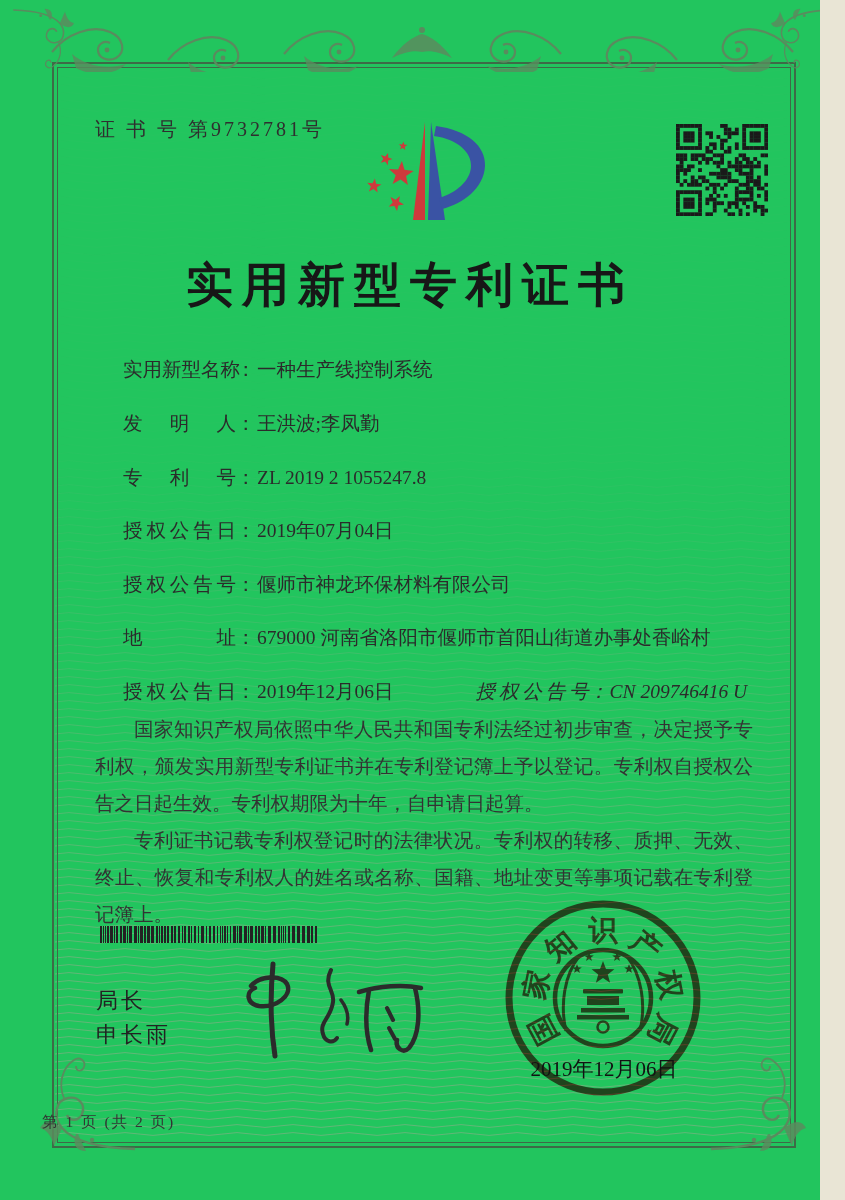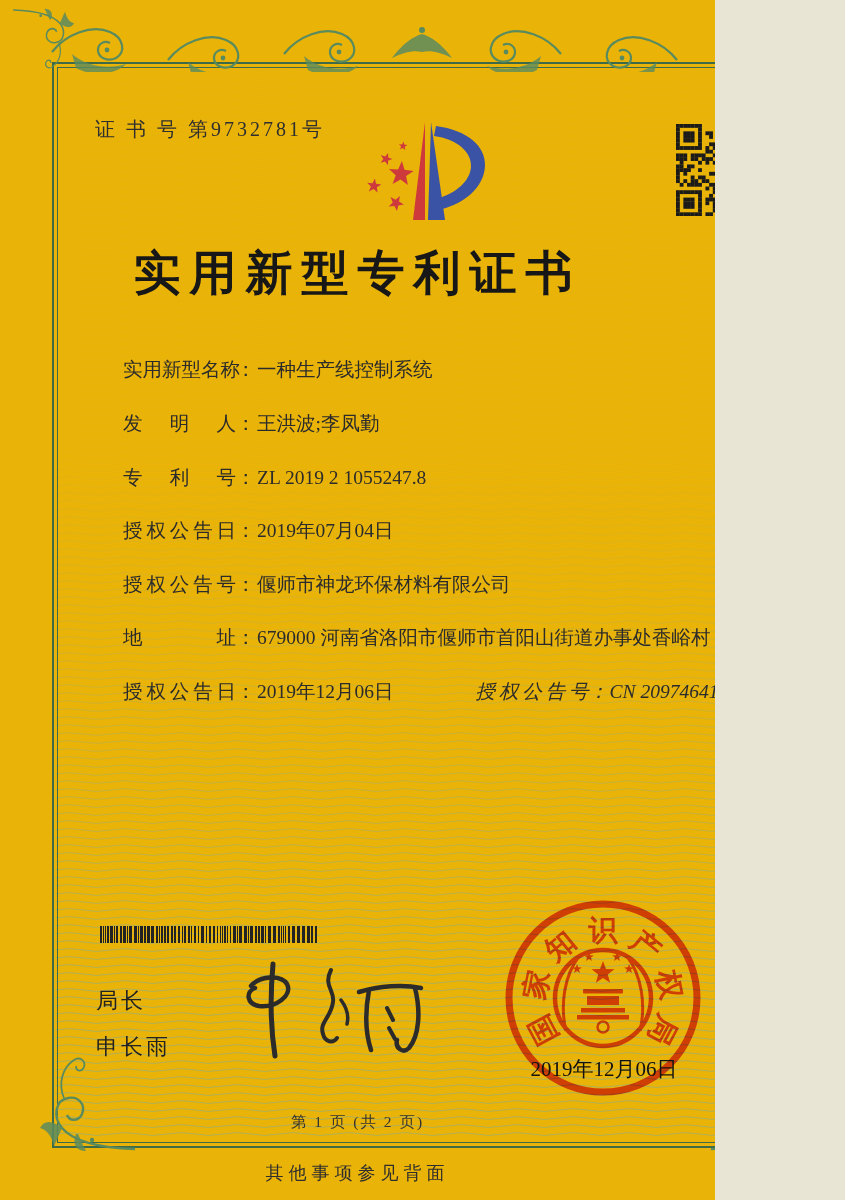--- a/index.html
+++ b/index.html
@@ -1,16 +1,16 @@
 <!DOCTYPE html>
 <html><head>
 <meta charset="utf-8">
 <style>
   html,body{margin:0;padding:0;background:#e9e5d5;}
-  .page{position:relative;width:715px;height:1200px;background:#eab308;overflow:hidden;
+  .page{position:relative;width:820px;height:1200px;background:#22c55e;overflow:hidden;
         font-family:"Liberation Serif","DejaVu Serif",serif;color:#2b2b2b;}
   .abs{position:absolute;}
   
   .frame{position:absolute;left:52px;top:62px;width:740px;height:1082px;
          border:2.5px solid #3e6a47;z-index:1;pointer-events:none;}
   .frame::after{content:"";position:absolute;inset:3px;border:1px solid #3e6a47;}
   #waves{position:absolute;left:55px;top:66px;z-index:0;}
   .z{z-index:2;}
   .cert-no{left:95px;top:116px;font-size:20px;letter-spacing:3px;color:#2f2f2f;}
   #logo{left:337px;top:108px;}
@@ -20,27 +20,27 @@
   .fields{left:95px;top:356px;width:660px;font-size:19.5px;}
   .frow{position:absolute;left:0;white-space:nowrap;}
   .flabel{display:inline-block;width:113px;text-align:justify;text-align-last:justify;margin-left:28px;}
   .fcolon{display:inline-block;width:21px;}
   .pair2{margin-left:54px;font-style:italic;}
   .paras{left:95px;top:711px;width:658px;font-size:19.5px;line-height:37px;
          text-align:justify;color:#333;}
   .paras p{margin:0;text-indent:2em;}
   #barcode{left:100px;top:926px;}
   .officer{left:96px;top:986px;font-size:22px;letter-spacing:3px;color:#222;}
-  .officer .name{margin-top:16px;}
+  .officer .name{margin-top:4px;}
   #sig{left:235px;top:956px;}
   #seal{left:498px;top:893px;mix-blend-mode:multiply;}
   .seal-date{left:498px;top:1055px;width:212px;text-align:center;font-size:21px;
              color:#121212;z-index:3;}
-  .page-num{left:0;right:0;top:1112px;text-align:center;font-size:15.5px;
-            letter-spacing:2px;color:#333;}
+  .page-num{left:0;right:0;top:1112px;font-size:15.5px;
+            letter-spacing:2px;color:#333;padding-left:42px;}
   .back-note{left:0;right:0;top:1161px;text-align:center;font-size:18px;
              letter-spacing:5px;color:#2e2e2e;}
   .orn{z-index:2;pointer-events:none;}
 </style>
 </head>
 <body>
 
 <div class="page">
 
   <svg id="flourish" class="abs orn" width="845" height="72" viewBox="0 0 845 72">
@@ -545,34 +545,38 @@
       <rect x="22.08" y="88.32" width="3.83" height="3.83" fill="#1a1a1a"></rect>
       <rect x="29.44" y="88.32" width="3.83" height="3.83" fill="#1a1a1a"></rect>
       <rect x="33.12" y="88.32" width="3.83" height="3.83" fill="#1a1a1a"></rect>
       <rect x="51.52" y="88.32" width="3.83" height="3.83" fill="#1a1a1a"></rect>
       <rect x="55.20" y="88.32" width="3.83" height="3.83" fill="#1a1a1a"></rect>
       <rect x="62.56" y="88.32" width="3.83" height="3.83" fill="#1a1a1a"></rect>
       <rect x="69.92" y="88.32" width="3.83" height="3.83" fill="#1a1a1a"></rect>
       <rect x="84.64" y="88.32" width="3.83" height="3.83" fill="#1a1a1a"></rect>
     </svg>
 
-  <h1 class="abs z title" style="margin:4px;">实用新型专利证书</h1>
+  <h1 class="abs z title" style="margin:16px;">实用新型专利证书</h1>
 
   <div class="abs z fields">
     <div class="frow" style="top:0"><span class="flabel">实用新型名称</span><span class="fcolon">：</span><span class="fvalue">一种生产线控制系统</span></div>
     <div class="frow" style="top:54px"><span class="flabel">发明人</span><span class="fcolon">：</span><span class="fvalue">王洪波;李凤勤</span></div>
     <div class="frow" style="top:108px"><span class="flabel">专利号</span><span class="fcolon">：</span><span class="fvalue">ZL 2019 2 1055247.8</span></div>
     <div class="frow" style="top:161px"><span class="flabel">授权公告日</span><span class="fcolon">：</span><span class="fvalue">2019年07月04日</span></div>
     <div class="frow" style="top:215px"><span class="flabel">授权公告号</span><span class="fcolon">：</span><span class="fvalue">偃师市神龙环保材料有限公司</span></div>
     <div class="frow" style="top:268px"><span class="flabel">地址</span><span class="fcolon">：</span><span class="fvalue">679000 河南省洛阳市偃师市首阳山街道办事处香峪村</span></div>
     <div class="frow" style="top:322px">
       <span class="flabel">授权公告日</span><span class="fcolon">：</span><span class="fvalue">2019年12月06日</span><span class="pair2"><span class="flabel">授权公告号</span><span class="fcolon">：</span><span class="fvalue">CN 209746416 U</span></span>
     </div>
   </div>
 
+  <div class="abs z paras">
+    <p>国家知识产权局依照中华人民共和国专利法经过初步审查，决定授予专利权，颁发实用新型专利证书并在专利登记簿上予以登记。专利权自授权公告之日起生效。专利权期限为十年，自申请日起算。</p>
+    <p>专利证书记载专利权登记时的法律状况。专利权的转移、质押、无效、终止、恢复和专利权人的姓名或名称、国籍、地址变更等事项记载在专利登记簿上。</p>
+  </div>
 
   <svg id="barcode" class="abs z" width="220" height="17" viewBox="0 0 220 17">
       <rect x="0" y="0" width="2" height="17" fill="#222"></rect>
       <rect x="3" y="0" width="1" height="17" fill="#222"></rect>
       <rect x="5" y="0" width="1" height="17" fill="#222"></rect>
       <rect x="7" y="0" width="2" height="17" fill="#222"></rect>
       <rect x="10" y="0" width="3" height="17" fill="#222"></rect>
       <rect x="14" y="0" width="1" height="17" fill="#222"></rect>
       <rect x="16" y="0" width="2" height="17" fill="#222"></rect>
       <rect x="20" y="0" width="2" height="17" fill="#222"></rect>
@@ -677,15 +681,14 @@
         <rect x="79" y="122" width="52" height="4.5" fill="#df463a"></rect>
         <circle cx="105" cy="134" r="5.5" fill="none" stroke="#df463a" stroke-width="2.5"></circle>
         <path d="M68,138 C62,112 66,82 82,62" fill="none" stroke="#df463a" stroke-width="3"></path>
         <path d="M142,138 C148,112 144,82 128,62" fill="none" stroke="#df463a" stroke-width="3"></path>
       </g>
   </svg>
 
   <div class="abs seal-date">2019年12月06日</div>
 
   <div class="abs z page-num">第 1 页 (共 2 页)</div>
-  <div class="abs z back-note">其他事项参见背面</div>
 
 </div>
 
 </body></html>

